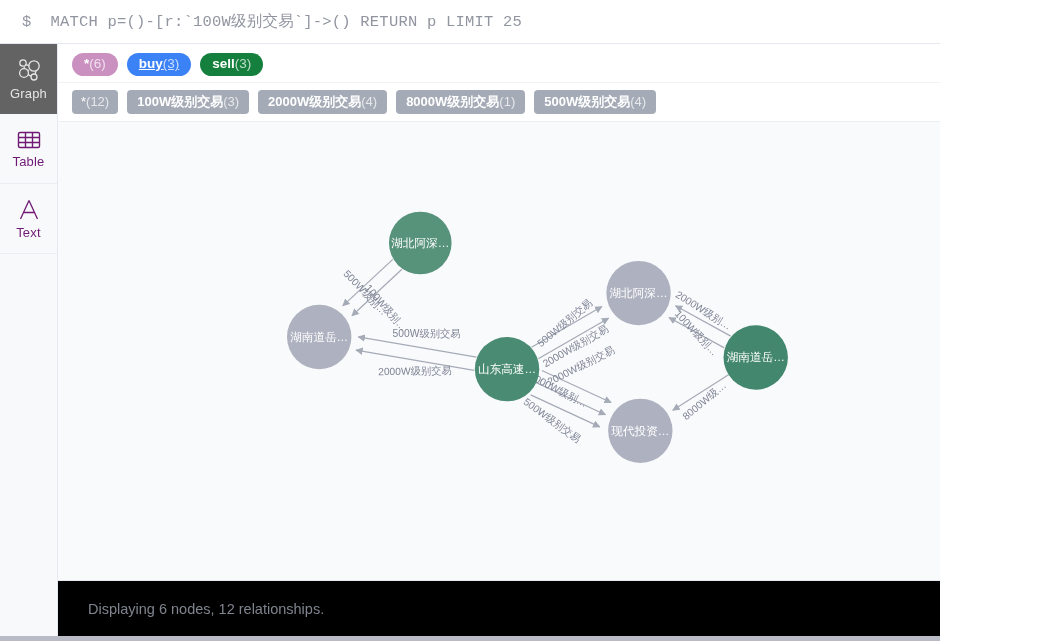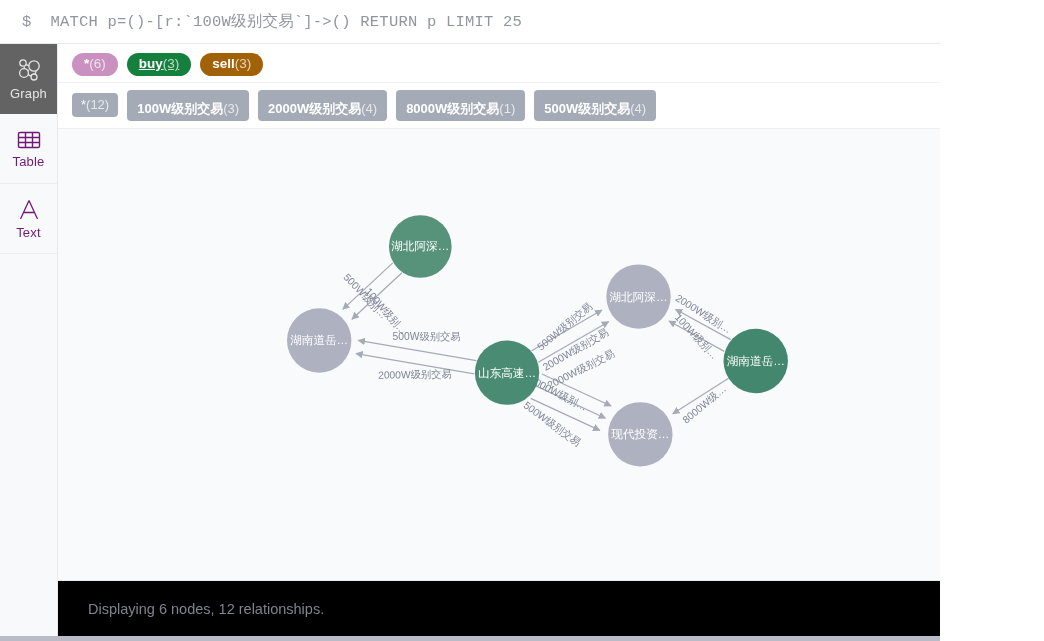--- a/index.html
+++ b/index.html
@@ -108,26 +108,26 @@
     padding: 4px 12px 5px 12px;
     font-size: 13.5px;
     line-height: 1;
     color: #ffffff;
     cursor: pointer;
     white-space: nowrap;
   }
   .chip b { font-weight: bold; }
   .chip .cnt { opacity: .72; font-weight: normal; }
   .chip.pink  { background: #c990c0; }
-  .chip.green { background: #15803d; text-decoration: underline; }
-  .chip.gray  { background: #a16207; }
+  .chip.green { background: #3b82f6; text-decoration: underline; }
+  .chip.gray  { background: #15803d; }
   .chip.rel {
     border-radius: 4px;
     font-size: 13px;
-    padding: 12px 10px 6px 10px;
+    padding: 5px 10px 6px 10px;
     background: #a5abb6;
     font-weight: bold;
   }
   .chip.rel.star { padding: 5px 9px 6px 9px; font-weight: normal;}
 
   
   .canvas-wrap {
     flex: 1;
     position: relative;
     background: #f9fafc;

